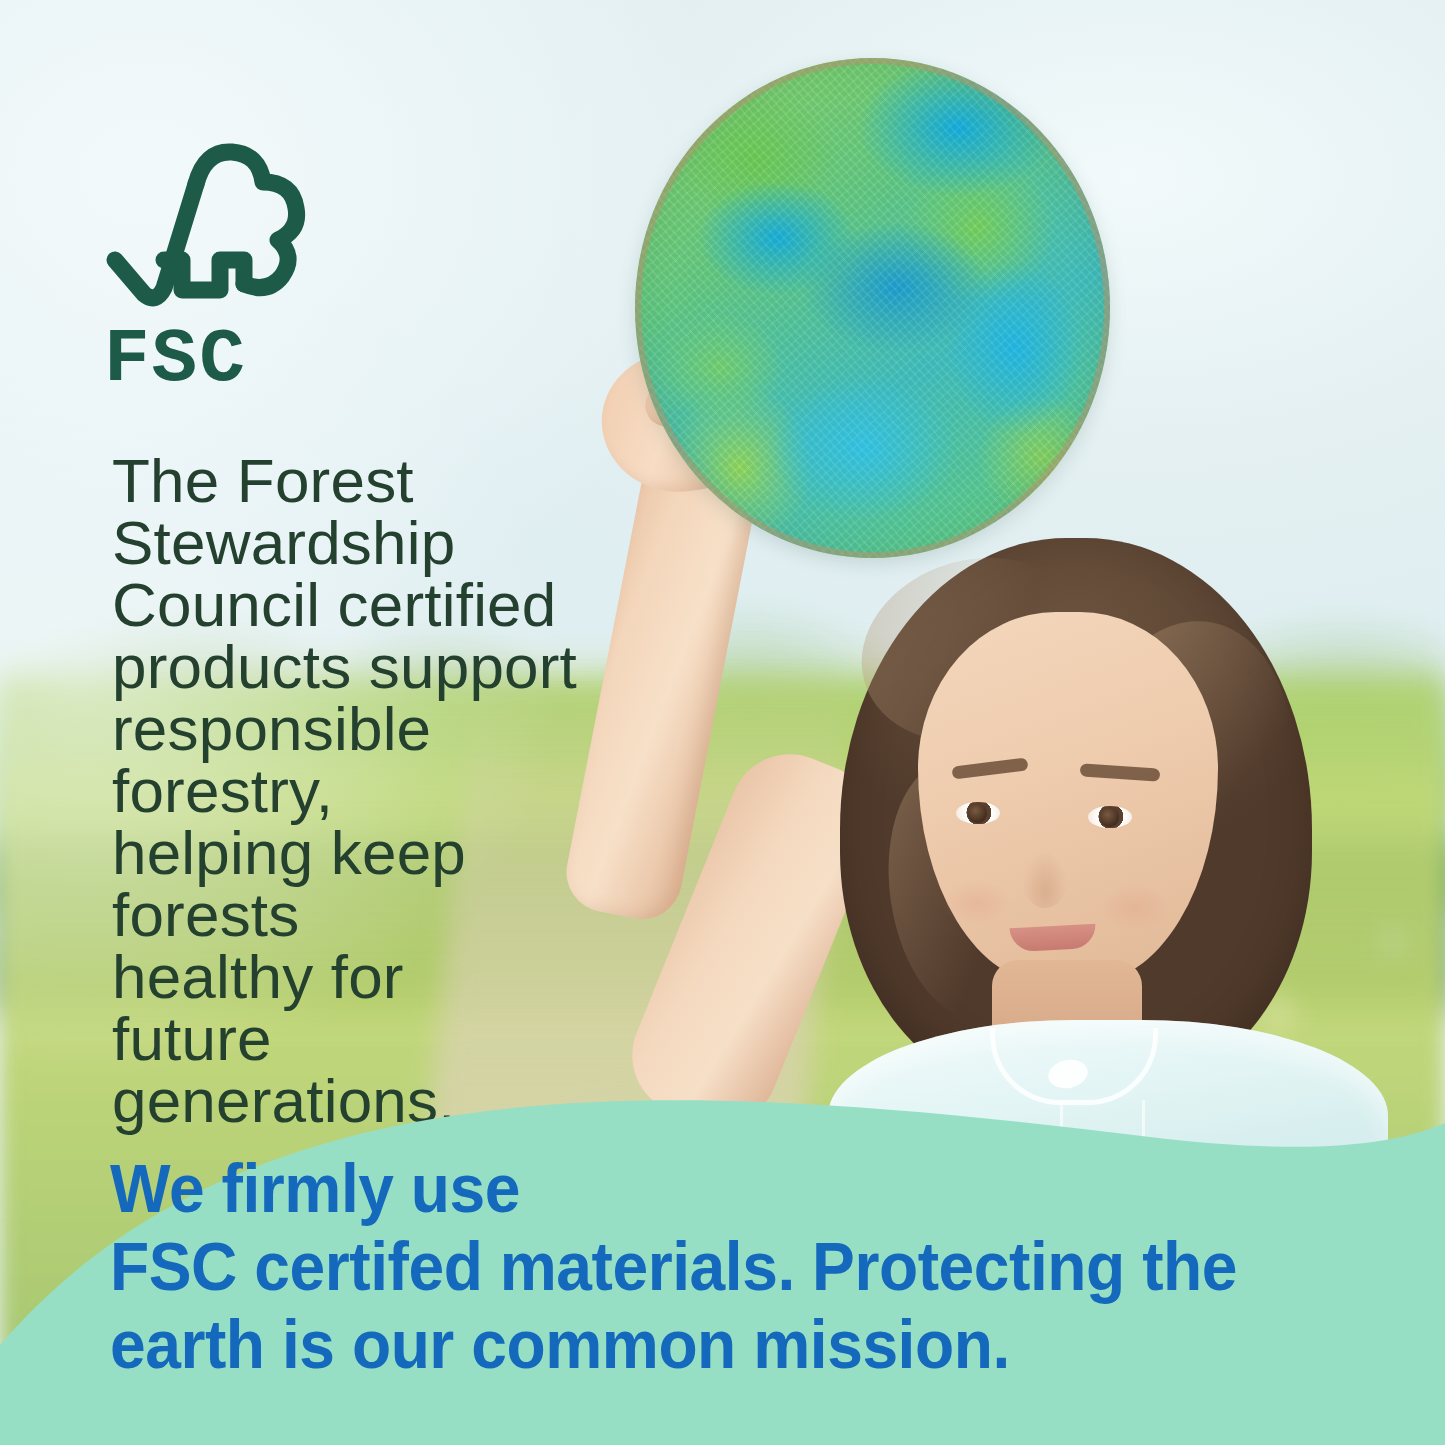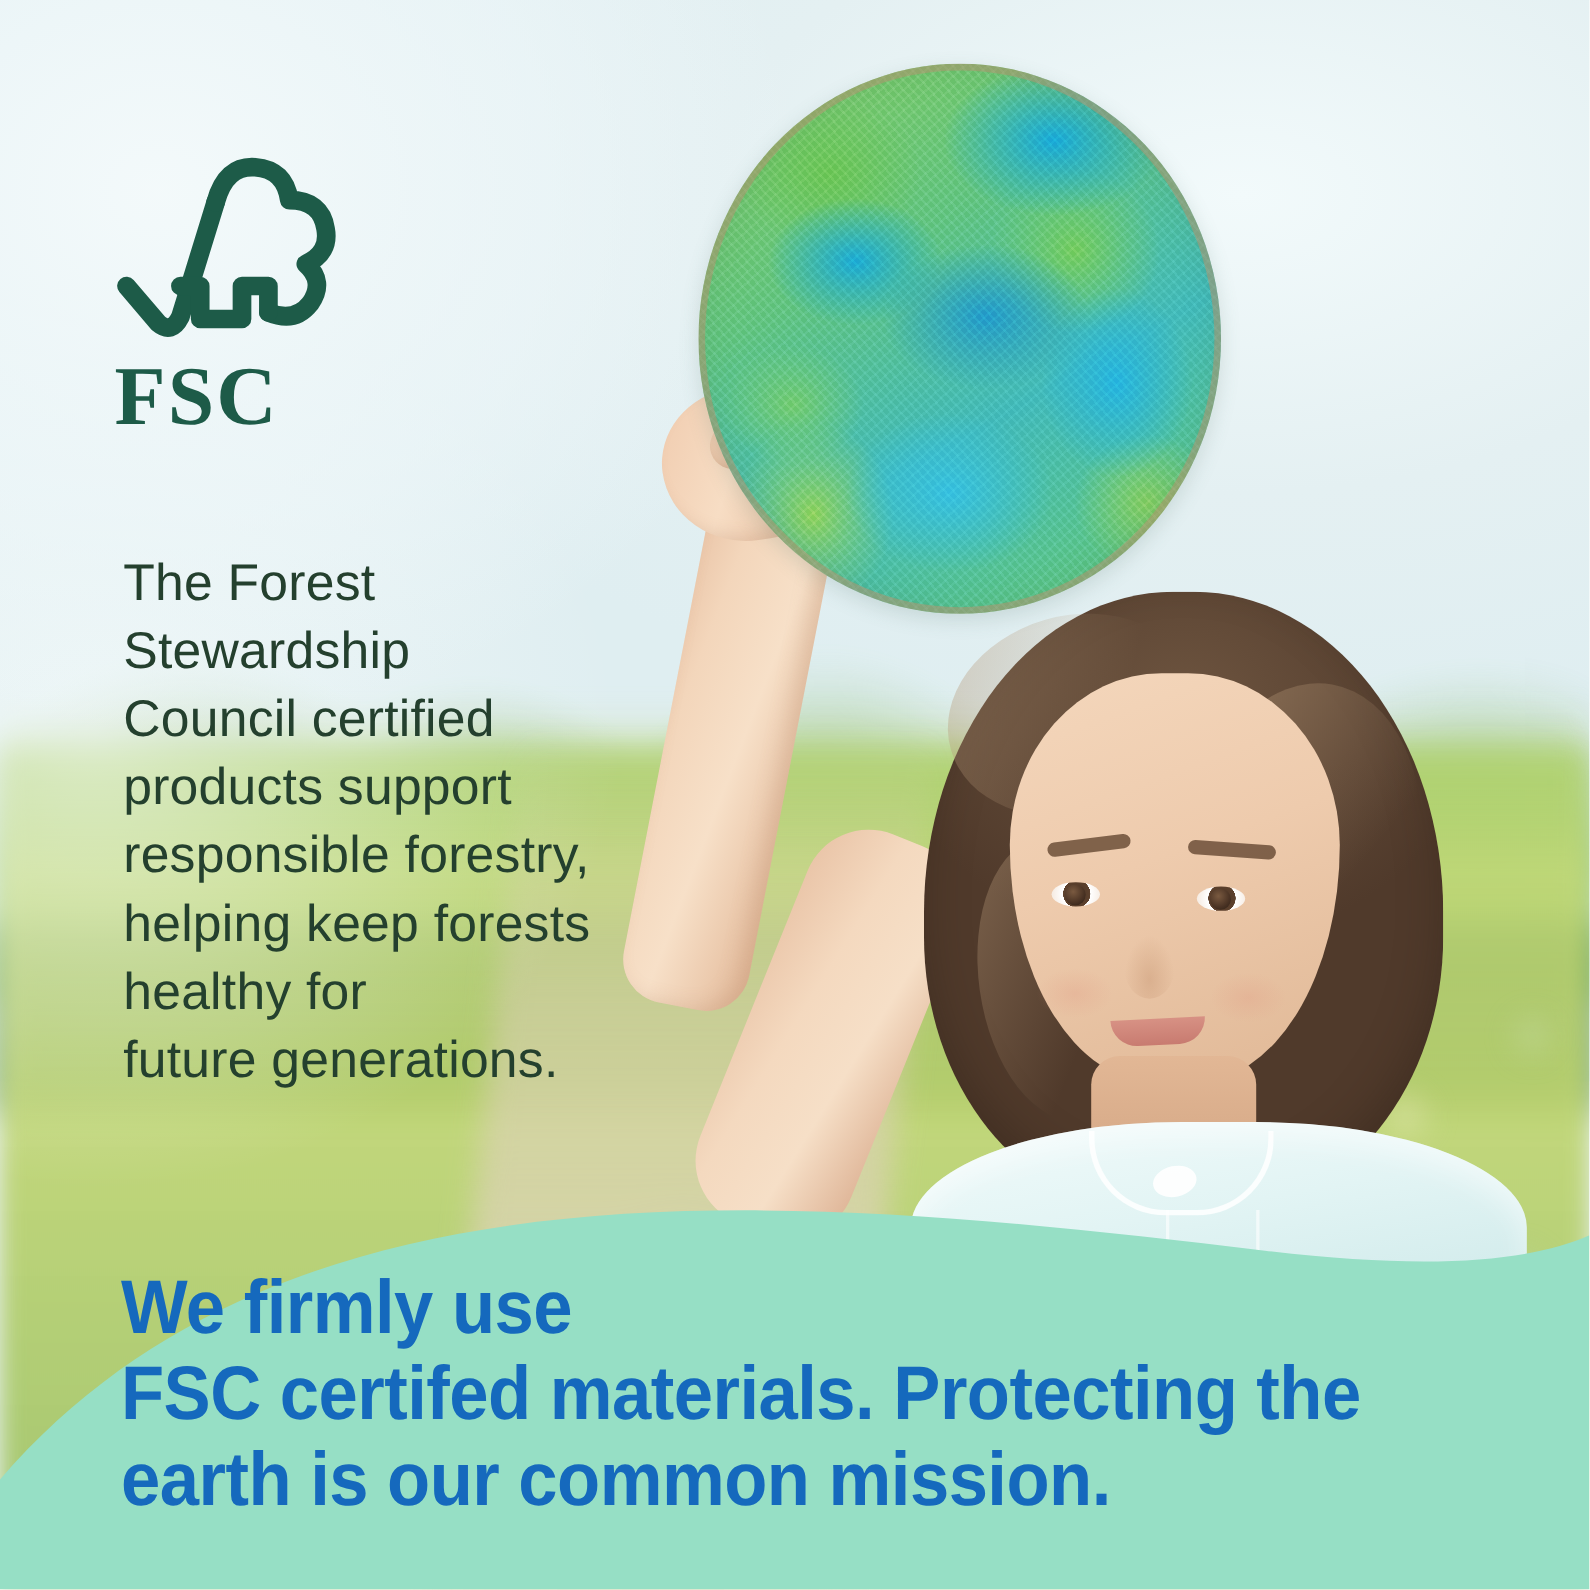--- a/index.html
+++ b/index.html
@@ -203,33 +203,32 @@
     position:absolute;inset:0;border-radius:50%;
     background:repeating-linear-gradient(48deg,rgba(255,255,255,.13) 0 2px,rgba(0,0,0,0) 2px 6px),
                repeating-linear-gradient(-42deg,rgba(255,255,255,.1) 0 2px,rgba(0,0,0,0) 2px 7px);
     mix-blend-mode:overlay;
   }
 
   
   .fsc-logo{position:absolute;left:104px;top:138px;width:230px;height:250px;}
   .fsc-mark{width:218px;height:180px;display:block;}
   .fsc-word{
-    font-family:Liberation Serif, serif;
+    font-family:Liberation Mono, monospace;
     font-size:76px;font-weight:700;letter-spacing:2px;line-height:1;
     margin-top:4px;
   }
 
   
   .body-copy{
     position:absolute;left:112px;top:450px;width:520px;
     font-family:"Liberation Sans",sans-serif;
-    font-size:47px;line-height:62px;font-weight:300;
+    font-size:62px;line-height:62px;font-weight:300;
     letter-spacing:.2px;
     white-space:pre-line;
-    margin-top:48px;
   }
 
   
   .mint{
     position:absolute;left:0;bottom:0;width:100%;height:520px;
     overflow:hidden;
   }
   .mint svg{position:absolute;left:0;top:0;width:100%;height:100%;display:block;}
 
   .headline{

